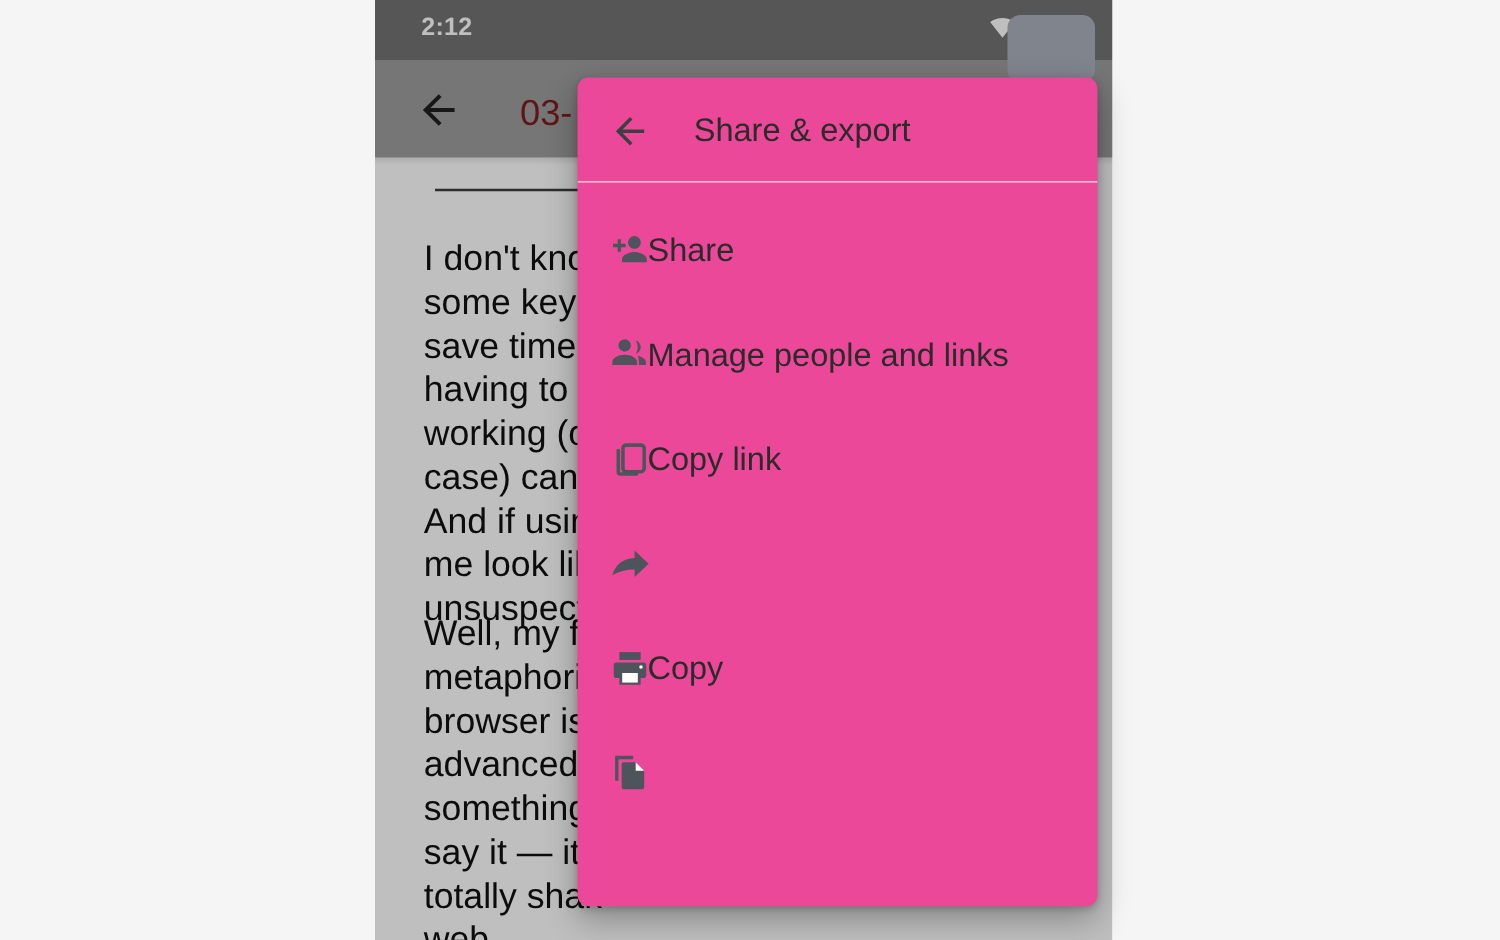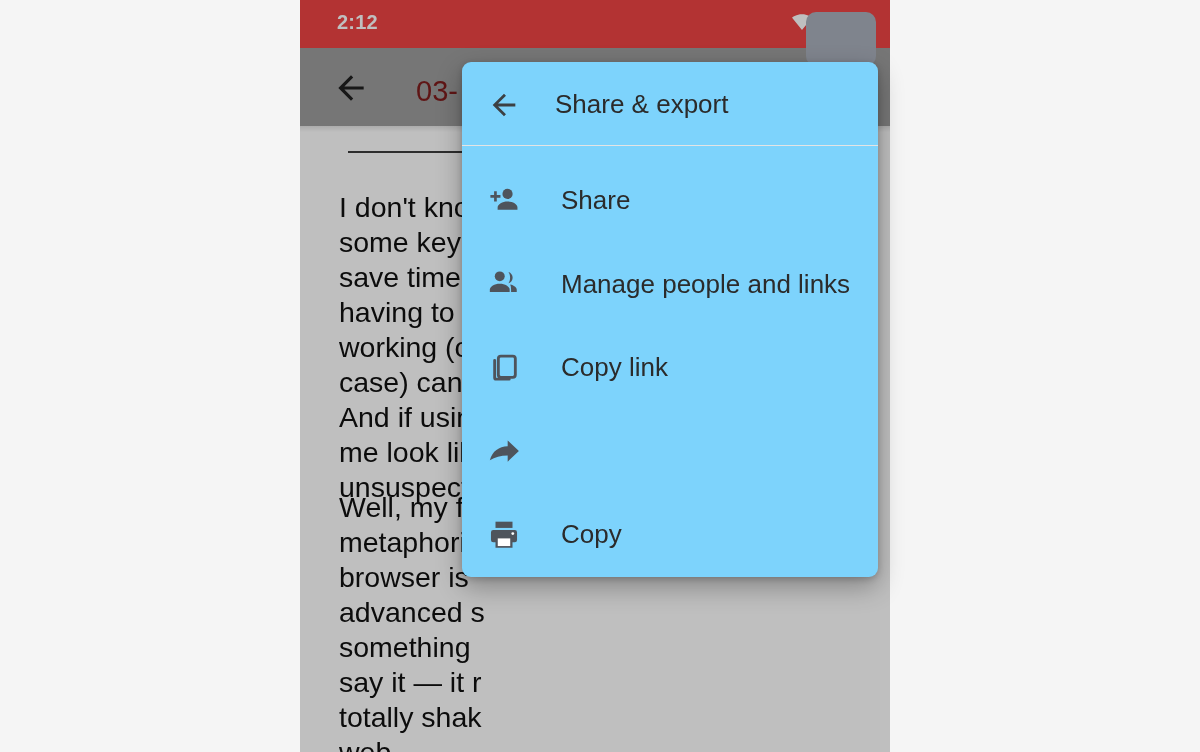--- a/index.html
+++ b/index.html
@@ -42,21 +42,21 @@
     background: rgba(0,0,0,0.25);
     z-index: 40;
   }
 
   
   #status-bar {
     position: absolute;
     left: 0; top: 0;
     width: 590px;
     height: 48px;
-    background: #ef4444;
+    background: #737373;
     z-index: 10;
   }
   #status-time {
     position: absolute;
     left: 37px;
     top: 11px;
     font-size: 20px;
     font-weight: bold;
     color: #ffffff;
     letter-spacing: 0.2px;
@@ -146,22 +146,22 @@
   }
   #doc-para-1 { top: 58px; }
   #doc-para-2 { top: 358px; }
 
   
   #dialog {
     position: absolute;
     left: 462px;
     top: 62px;
     width: 416px;
-    height: 515px;
-    background: #7dd3fc;
+    height: 663px;
+    background: #ec4899;
     border-radius: 9px;
     box-shadow: 0 10px 26px rgba(0,0,0,0.30), 0 2px 6px rgba(0,0,0,0.18);
     z-index: 60;
     overflow: hidden;
   }
 
   #dialog-header {
     position: relative;
     height: 83px;
     border-bottom: 1px solid #e4e4e4;
@@ -198,21 +198,21 @@
     left: 23px;
     width: 38px;
     height: 38px;
     display: flex;
     align-items: center;
     justify-content: center;
     color: #4e545c;
   }
   .menu-icon svg { display: block; }
   .menu-label {
-    margin-left: 99px;
+    margin-left: 56px;
     font-size: 26px;
     color: #2b2b2b;
     white-space: nowrap;
   }
 </style>
 </head>
 <body>
 
 <div id="page">
 

